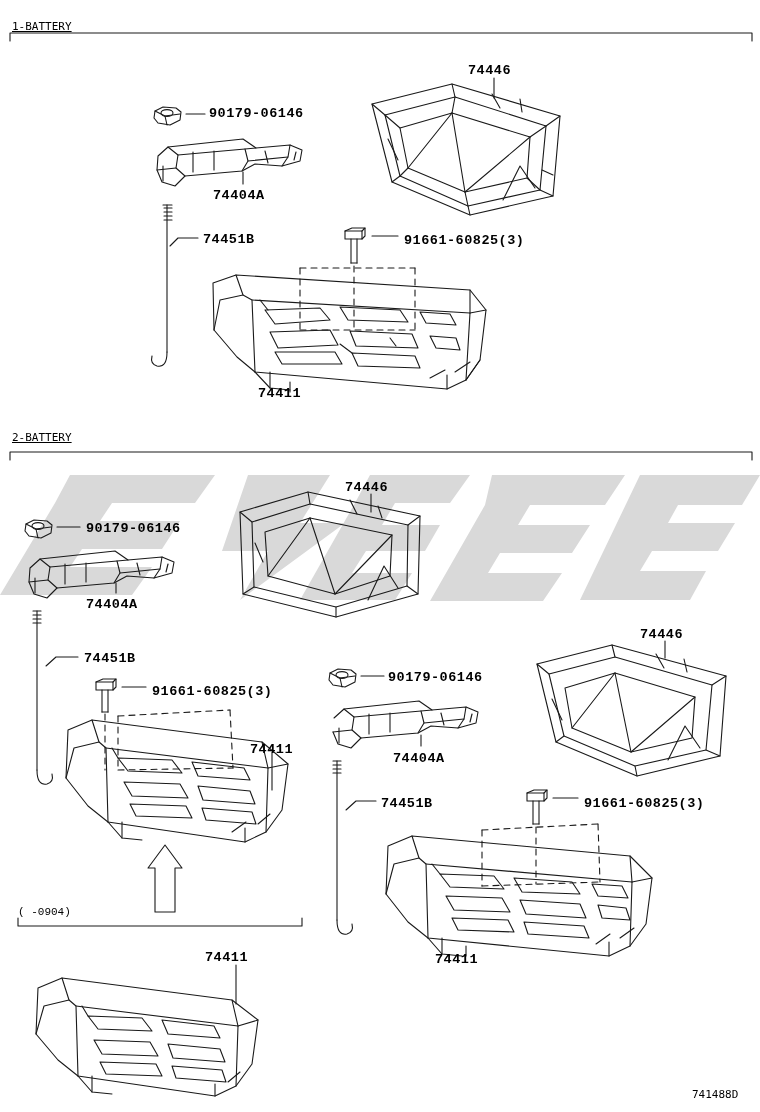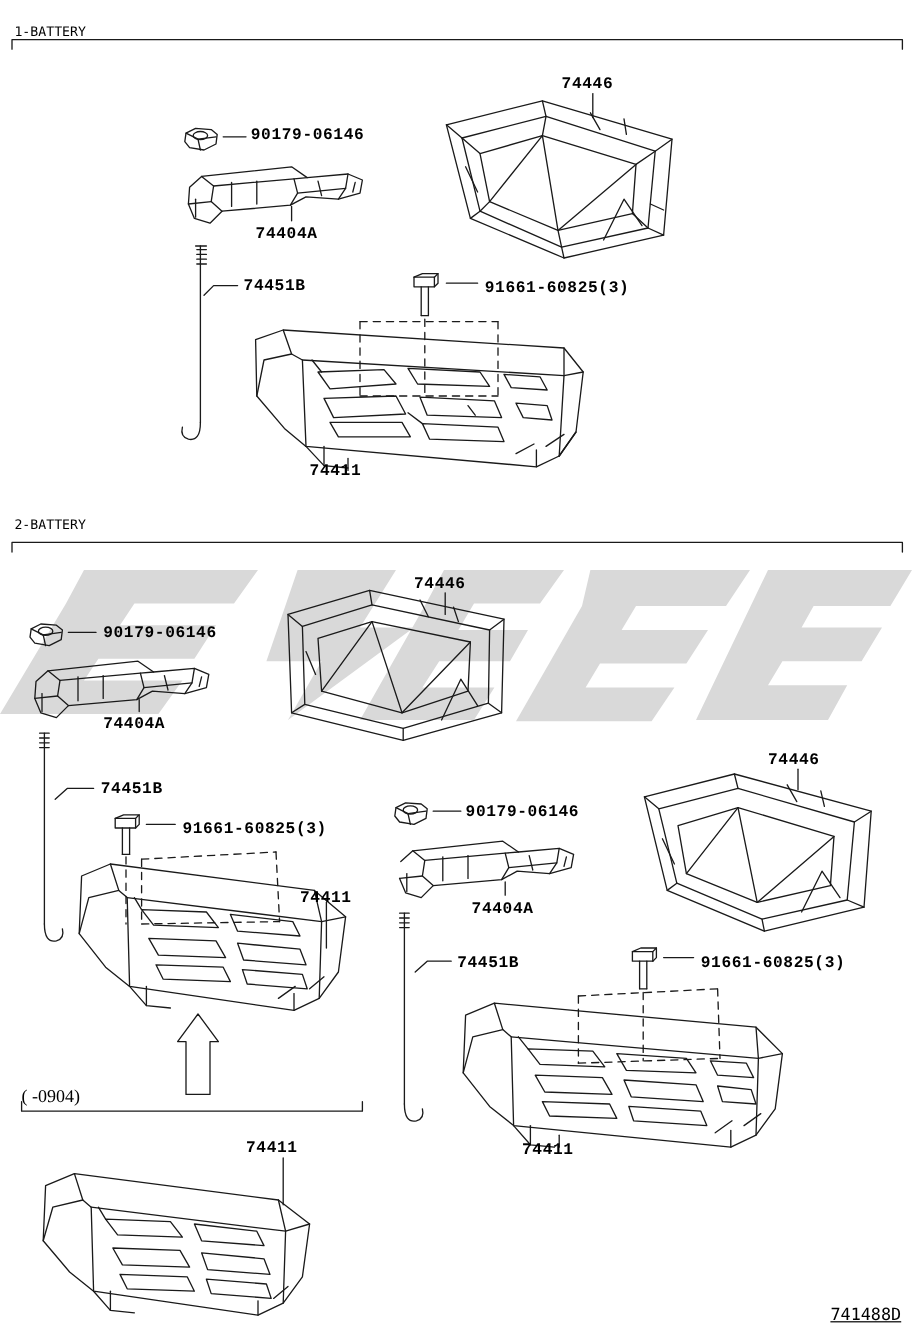--- a/index.html
+++ b/index.html
@@ -27,44 +27,44 @@
     width: 760px;
     height: 1112px;
   }
   .section-label {
     position: absolute;
     font-family: "DejaVu Sans Mono", monospace;
     font-size: 11px;
     letter-spacing: 0px;
     color: #000;
     white-space: nowrap;
+    text-decoration: underline;
   }
   .part-label {
     position: absolute;
     font-family: Liberation Mono, monospace;
     font-size: 13.5px;
     font-weight: bold;
     letter-spacing: 0.5px;
     color: #000;
     white-space: nowrap;
   }
   .small-label {
     position: absolute;
-    font-family: Liberation Serif, serif;
-    font-size: 15px;
+    font-family: Liberation Mono, monospace;
+    font-size: 11px;
     color: #000;
     white-space: nowrap;
   }
   .code-label {
     position: absolute;
     font-family: "DejaVu Sans Mono", monospace;
-    font-size: 14px;
+    font-size: 11px;
     color: #000;
     white-space: nowrap;
-    text-decoration: underline;
   }
   .wm {
     position: absolute;
     left: 0;
     top: 455px;
     width: 760px;
     height: 190px;
     pointer-events: none;
   }
 </style>

